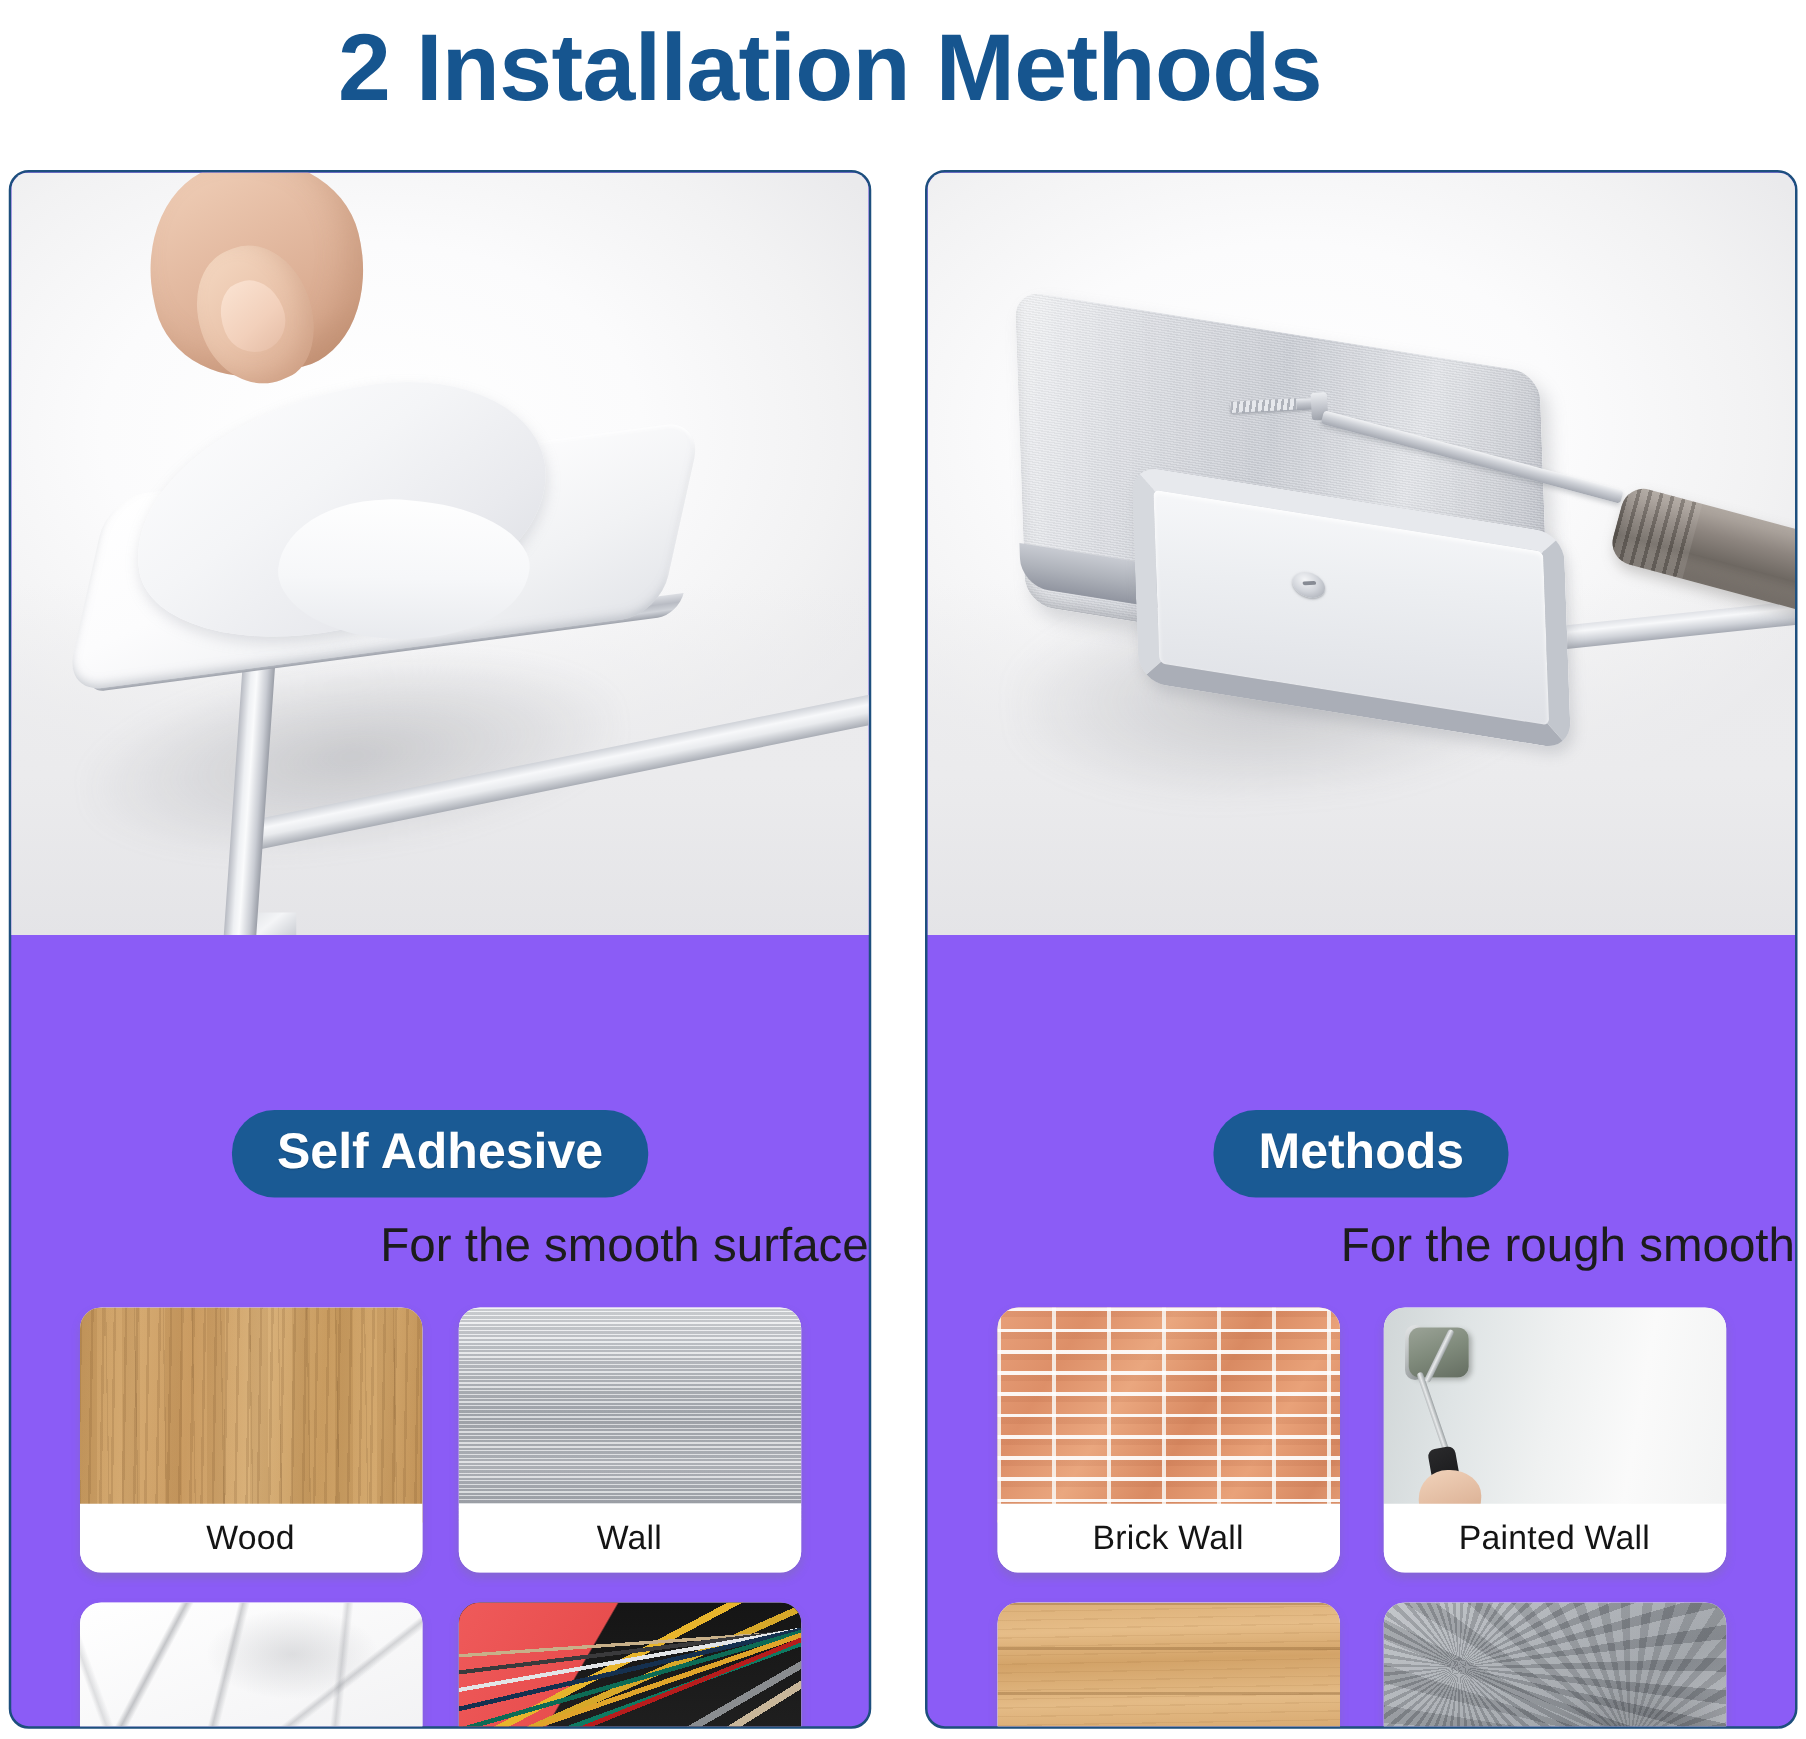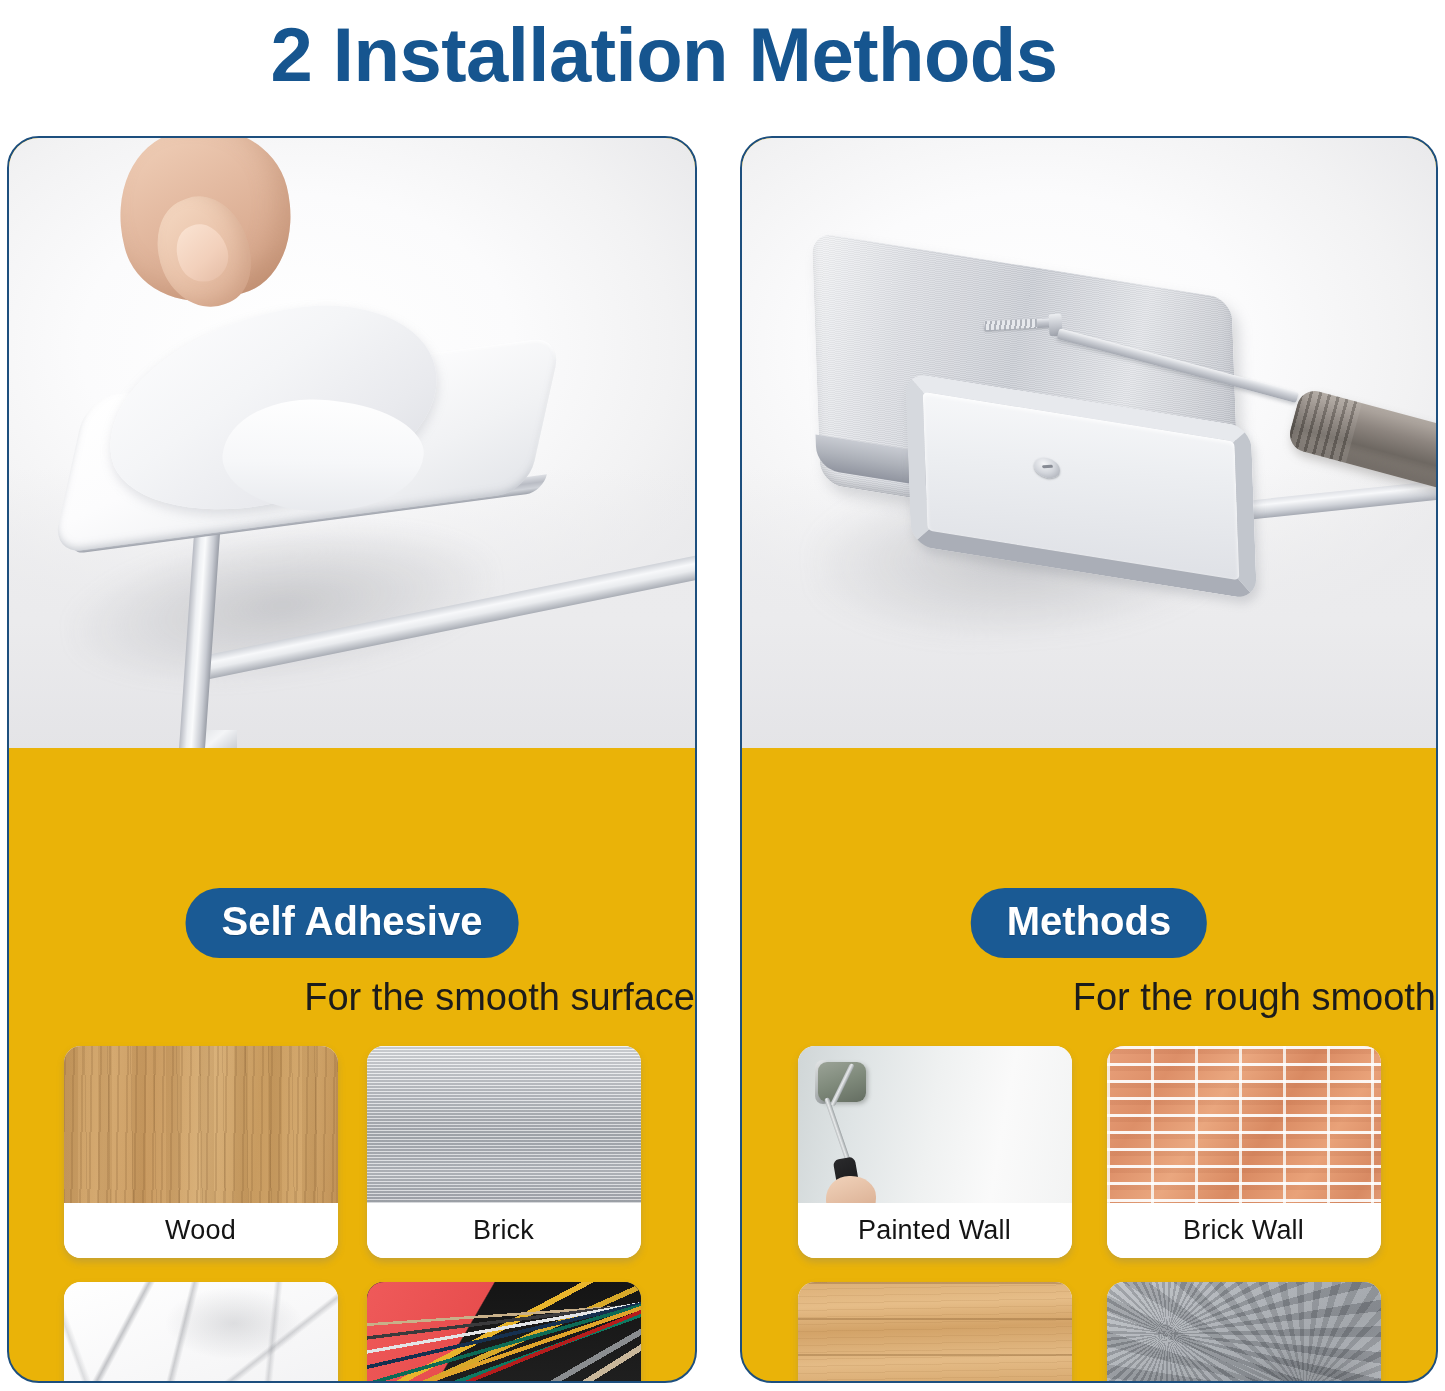--- a/index.html
+++ b/index.html
@@ -19,22 +19,22 @@
     color:#16558f;
     line-height:105px;
     white-space:nowrap;
   }
 
   
   .panel {
     position:absolute;
     top:136px; height:1247px;
     border:2.5px solid #1d4f7e;
-    border-radius:32px;
-    background:#eab308;
+    border-radius:16px;
+    background:#8b5cf6;
     overflow:hidden;
   }
   .panel.left  { left:7px;  width:690px; }
   .panel.right { left:740px; width:698px; }
 
   
   .photo {
     position:absolute; left:0; top:0; width:100%; height:610px;
     overflow:hidden;
   }
@@ -415,21 +415,21 @@
 
     <div class="grid" style="top:908px">
 
       <div class="card">
         <div class="card-img tx-wood"></div>
         <div class="card-label">Wood</div>
       </div>
 
       <div class="card">
         <div class="card-img tx-metal"></div>
-        <div class="card-label">Brick</div>
+        <div class="card-label">Wall</div>
       </div>
 
       <div class="card">
         <div class="card-img tx-marble"></div>
 
       </div>
 
       <div class="card">
         <div class="card-img tx-plastic"></div>
 
@@ -458,37 +458,37 @@
       <div class="r-handle-rings"></div>
     </div>
 
     <div class="badge">Methods</div>
 
     <div class="caption">For the rough smooth</div>
 
     <div class="grid" style="top:908px">
 
       <div class="card">
+        <div class="card-img tx-brick"></div>
+        <div class="card-label">Brick Wall</div>
+      </div>
+
+      <div class="card">
         <div class="card-img tx-painted">
           <div class="roller-cap"></div>
           <div class="roller"></div>
           <div class="roller-rod"></div>
           <div class="roller-rod2"></div>
           <div class="grip"></div>
           <div class="hand"></div>
         </div>
         <div class="card-label">Painted Wall</div>
       </div>
 
       <div class="card">
-        <div class="card-img tx-brick"></div>
-        <div class="card-label">Brick Wall</div>
-      </div>
-
-      <div class="card">
         <div class="card-img tx-woodwall"></div>
 
       </div>
 
       <div class="card">
         <div class="card-img tx-rough"></div>
 
       </div>
 
     </div>

